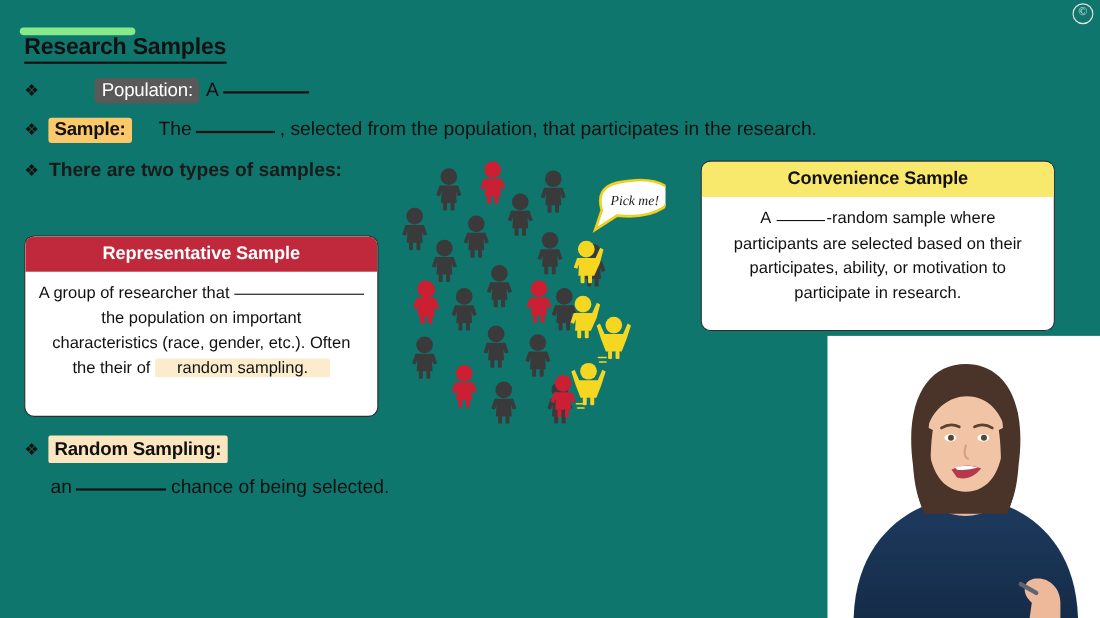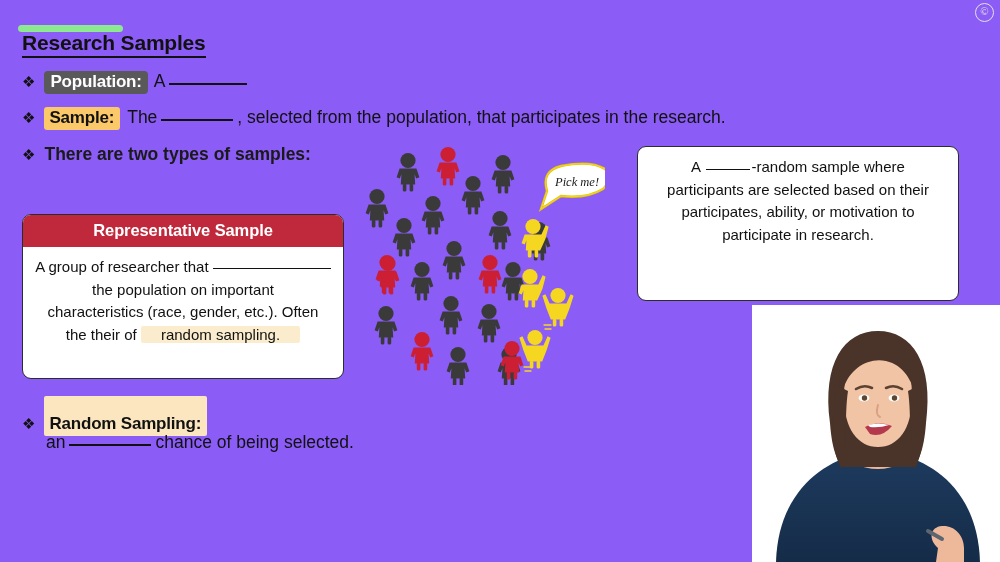--- a/index.html
+++ b/index.html
@@ -4,21 +4,21 @@
 <style>
   html,body{margin:0;padding:0;}
   body{
     width:1000px;height:562px;
     background:#ffffff;
     font-family:"Liberation Sans", sans-serif;
     color:#1a1a1a;
     overflow:hidden;
     position:relative;
   }
-  #slide{position:relative;width:1000px;height:562px;background:#8b5cf6;overflow:hidden;}
+  #slide{position:relative;width:1000px;height:562px;background:#0f766e;overflow:hidden;}
 
   
   .watermark{
     position:absolute;top:3px;right:6px;width:17px;height:17px;
     border:1.6px solid #e3e3e3;border-radius:50%;
     color:#e3e3e3;font-size:11px;line-height:15px;text-align:center;
     font-family:"Liberation Serif", serif;
   }
 
   
@@ -30,30 +30,30 @@
   }
   .green-swash{
     position:absolute;left:18px;top:25px;width:105px;height:7px;
     background:#8df08a;border-radius:4px;opacity:.95;
   }
 
   
   .bullet-row{position:absolute;display:flex;align-items:baseline;font-size:17.5px;white-space:nowrap;}
   .dia{color:#111;font-size:15px;margin-right:9px;line-height:1;}
   .tag-dark{
-    background:#595959;color:#fff;font-weight:bold;border-radius:4px;
-    padding:1px 6px 2px 6px;margin-right:6px;font-size:17px;letter-spacing:-0.2px;
+    background:#595959;color:#fff;font-weight:normal;border-radius:4px;
+    padding:1px 6px 2px 6px;margin-right:6px;font-size:17px;letter-spacing:-0.2px;margin-left:42px;
   }
   .tag-orange{
     background:#fbc86a;color:#111;font-weight:bold;border-radius:3px;
-    padding:1px 6px 2px 5px;margin-right:7px;font-size:17px;letter-spacing:-0.2px;
+    padding:1px 6px 2px 5px;margin-right:24px;font-size:17px;letter-spacing:-0.2px;
   }
   .tag-lightorange{
     background:#fbe6c0;color:#111;font-weight:bold;border-radius:2px;
-    padding:18px 6px 2px 5px;margin-right:16px;font-size:17px;letter-spacing:-0.2px;
+    padding:3px 6px 2px 5px;margin-right:16px;font-size:17px;letter-spacing:-0.2px;
   }
   .blank{
     display:inline-block;border-bottom:2px solid #111;
     margin:0 4px 0 4px;position:relative;top:-2px;
   }
   .b-long{width:78px;}
   .b-mid{width:72px;}
   .b-conv{width:44px;border-bottom-width:1.6px;margin:0 1px 0 2px;}
   .b-sm{width:82px;}
   .plain{font-size:17.5px;color:#111;}
@@ -123,20 +123,21 @@
       <span>A group of researcher that</span>
       <span class="blank-inline"></span><br>
       <span>the population on important</span><br>
       <span>characteristics (race, gender, etc.). Often</span><br>
       <span>the their of</span>
       <span class="hl-cream">random sampling.</span>
     </div>
   </div>
 
   <div class="card" id="conv-card">
+    <div class="card-head">Convenience Sample</div>
     <div class="card-body">
       <span>A</span>
       <span class="blank b-conv"></span><span>-random sample where</span><br>
       <span>participants are selected based on their</span><br>
       <span>participates, ability, or motivation to</span><br>
       <span>participate in research.</span>
     </div>
   </div>
 
   <div id="crowd">

